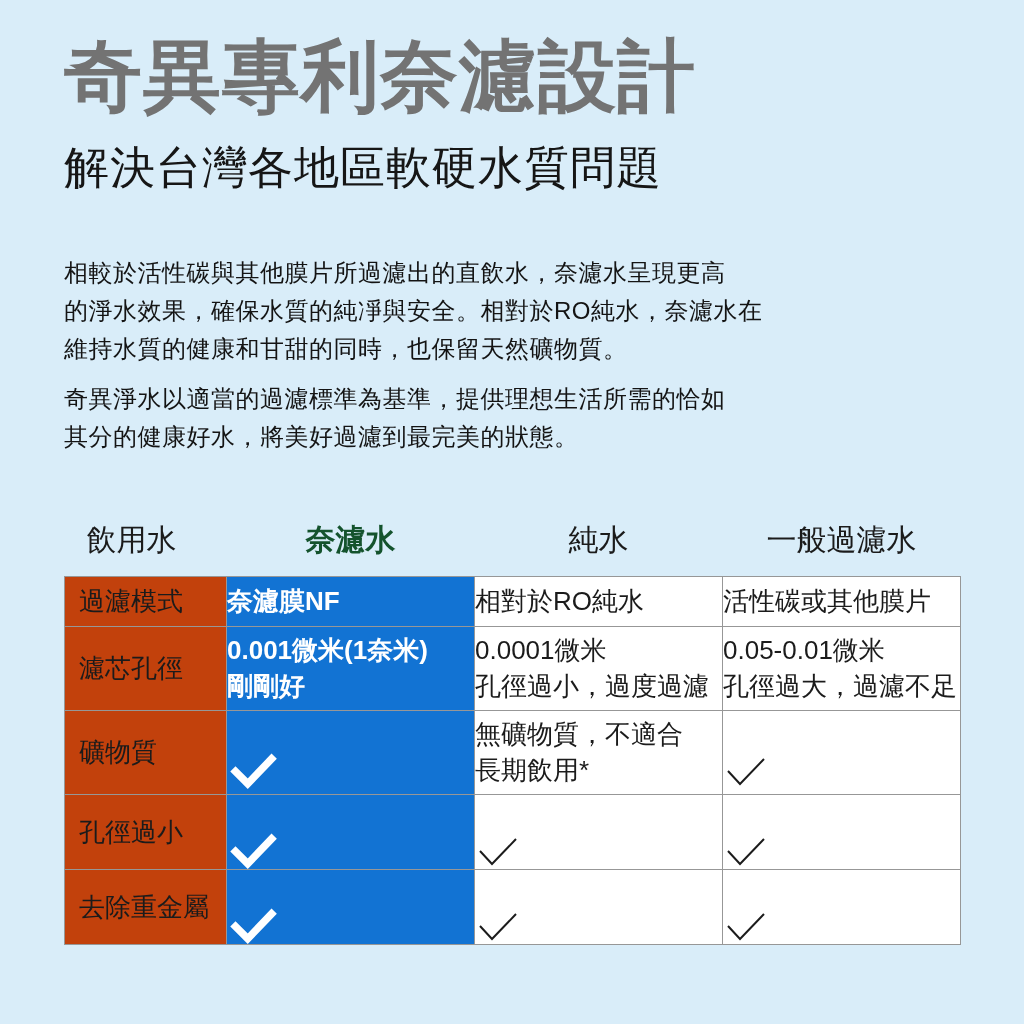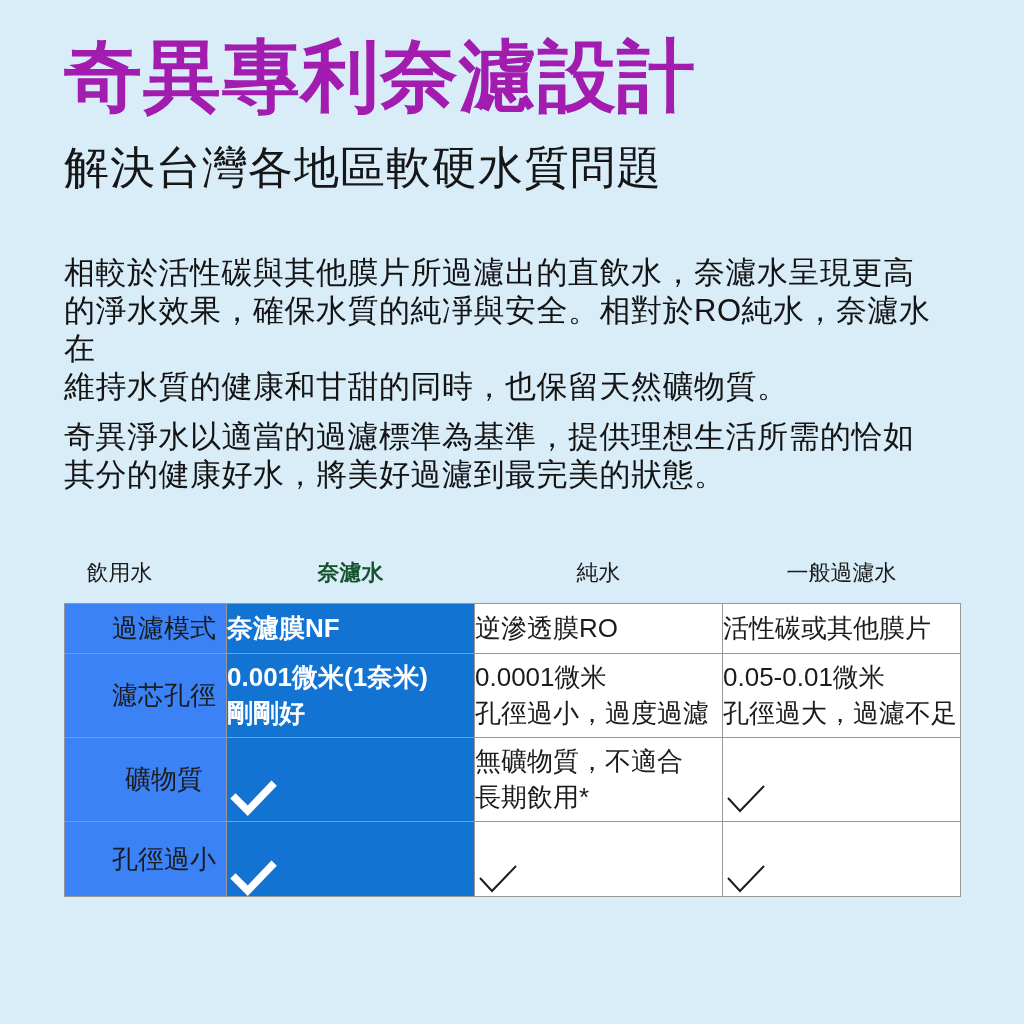--- a/index.html
+++ b/index.html
@@ -11,32 +11,32 @@
     color: #1b1b1b;
     overflow: hidden;
     position: relative;
   }
   .content { padding: 30px 64px 0 64px; }
 
   .title {
     font-size: 78px;
     font-weight: 700;
     line-height: 1.2;
-    color: #a21caf;
+    color: #737373;
     letter-spacing: 1px;
   }
   .subtitle {
     margin-top: 14px;
     font-size: 45px;
     font-weight: 400;
     color: #161616;
     letter-spacing: 1px;
   }
   .body-text {
-    font-size: 31px;
+    font-size: 24px;
     line-height: 38px;
     letter-spacing: 0.5px;
     color: #141414;
     white-space: pre-line;
   }
   .p1 { margin-top: 56px; }
   .p2 { margin-top: 12px; }
 
   .compare-table {
     margin-top: 64px;
@@ -46,40 +46,40 @@
   }
   .compare-table col.c1 { width: 162px; }
   .compare-table col.c2 { width: 248px; }
   .compare-table col.c3 { width: 248px; }
   .compare-table col.c4 { width: 238px; }
 
   thead th {
     border: none;
     background: transparent;
     padding: 0 0 15px 0;
-    font-size: 22px;
+    font-size: 30px;
     font-weight: 400;
     text-align: center;
     color: #1b1b1b;
     vertical-align: middle;
   }
   thead th.h-label { text-align: left; padding-left: 22px; }
   thead th.h-nf { font-weight: 700; color: #14532d; }
 
   tbody td {
     border: 1.5px solid #979797;
     font-size: 26px;
     vertical-align: middle;
     white-space: pre-line;
     line-height: 36px;
   }
   tbody td.label {
-    background: #3b82f6;
-    text-align: center;
-    padding-left: 37px;
+    background: #c2410c;
+    text-align: left;
+    padding-left: 14px;
     color: #1b1b1b;
   }
   tbody td.nf {
     background: #1273d3;
     color: #ffffff;
     font-weight: 700;
   }
   tbody td.wcell { background: #ffffff; color: #1b1b1b; }
 
   tr.r-short td { height: 50px; }
@@ -115,21 +115,21 @@
           <th class="h-label">飲用水</th>
           <th class="h-nf">奈濾水</th>
           <th>純水</th>
           <th>一般過濾水</th>
         </tr>
       </thead>
       <tbody>
         <tr class="r-short">
           <td class="label">過濾模式</td>
           <td class="nf">奈濾膜NF</td>
-          <td class="wcell">逆滲透膜RO</td>
+          <td class="wcell">相對於RO純水</td>
           <td class="wcell">活性碳或其他膜片</td>
         </tr>
         <tr class="r-tall">
           <td class="label">濾芯孔徑</td>
           <td class="nf">0.001微米(1奈米)
 剛剛好</td>
           <td class="wcell">0.0001微米
 孔徑過小，過度過濾</td>
           <td class="wcell">0.05-0.01微米
 孔徑過大，過濾不足</td>
@@ -160,17 +160,35 @@
             <svg class="check-thin" viewBox="0 0 44 32" aria-hidden="true">
                 <polyline points="4,15 16,28 40,3" fill="none" stroke="#1c1c1c" stroke-width="2"></polyline>
               </svg>
           </td>
           <td class="wcell">
             <svg class="check-thin" viewBox="0 0 44 32" aria-hidden="true">
                 <polyline points="4,15 16,28 40,3" fill="none" stroke="#1c1c1c" stroke-width="2"></polyline>
               </svg>
           </td>
         </tr>
+        <tr class="r-short">
+          <td class="label">去除重金屬</td>
+          <td class="nf">
+            <svg class="check-blue" viewBox="0 0 48 34" aria-hidden="true">
+                <polyline points="5,15 19,29 44,3" fill="none" stroke="#ffffff" stroke-width="7"></polyline>
+              </svg>
+          </td>
+          <td class="wcell">
+            <svg class="check-thin" viewBox="0 0 44 32" aria-hidden="true">
+                <polyline points="4,15 16,28 40,3" fill="none" stroke="#1c1c1c" stroke-width="2"></polyline>
+              </svg>
+          </td>
+          <td class="wcell">
+            <svg class="check-thin" viewBox="0 0 44 32" aria-hidden="true">
+                <polyline points="4,15 16,28 40,3" fill="none" stroke="#1c1c1c" stroke-width="2"></polyline>
+              </svg>
+          </td>
+        </tr>
       </tbody>
     </table>
 
   </div>
 </div>
 
 </body></html>

